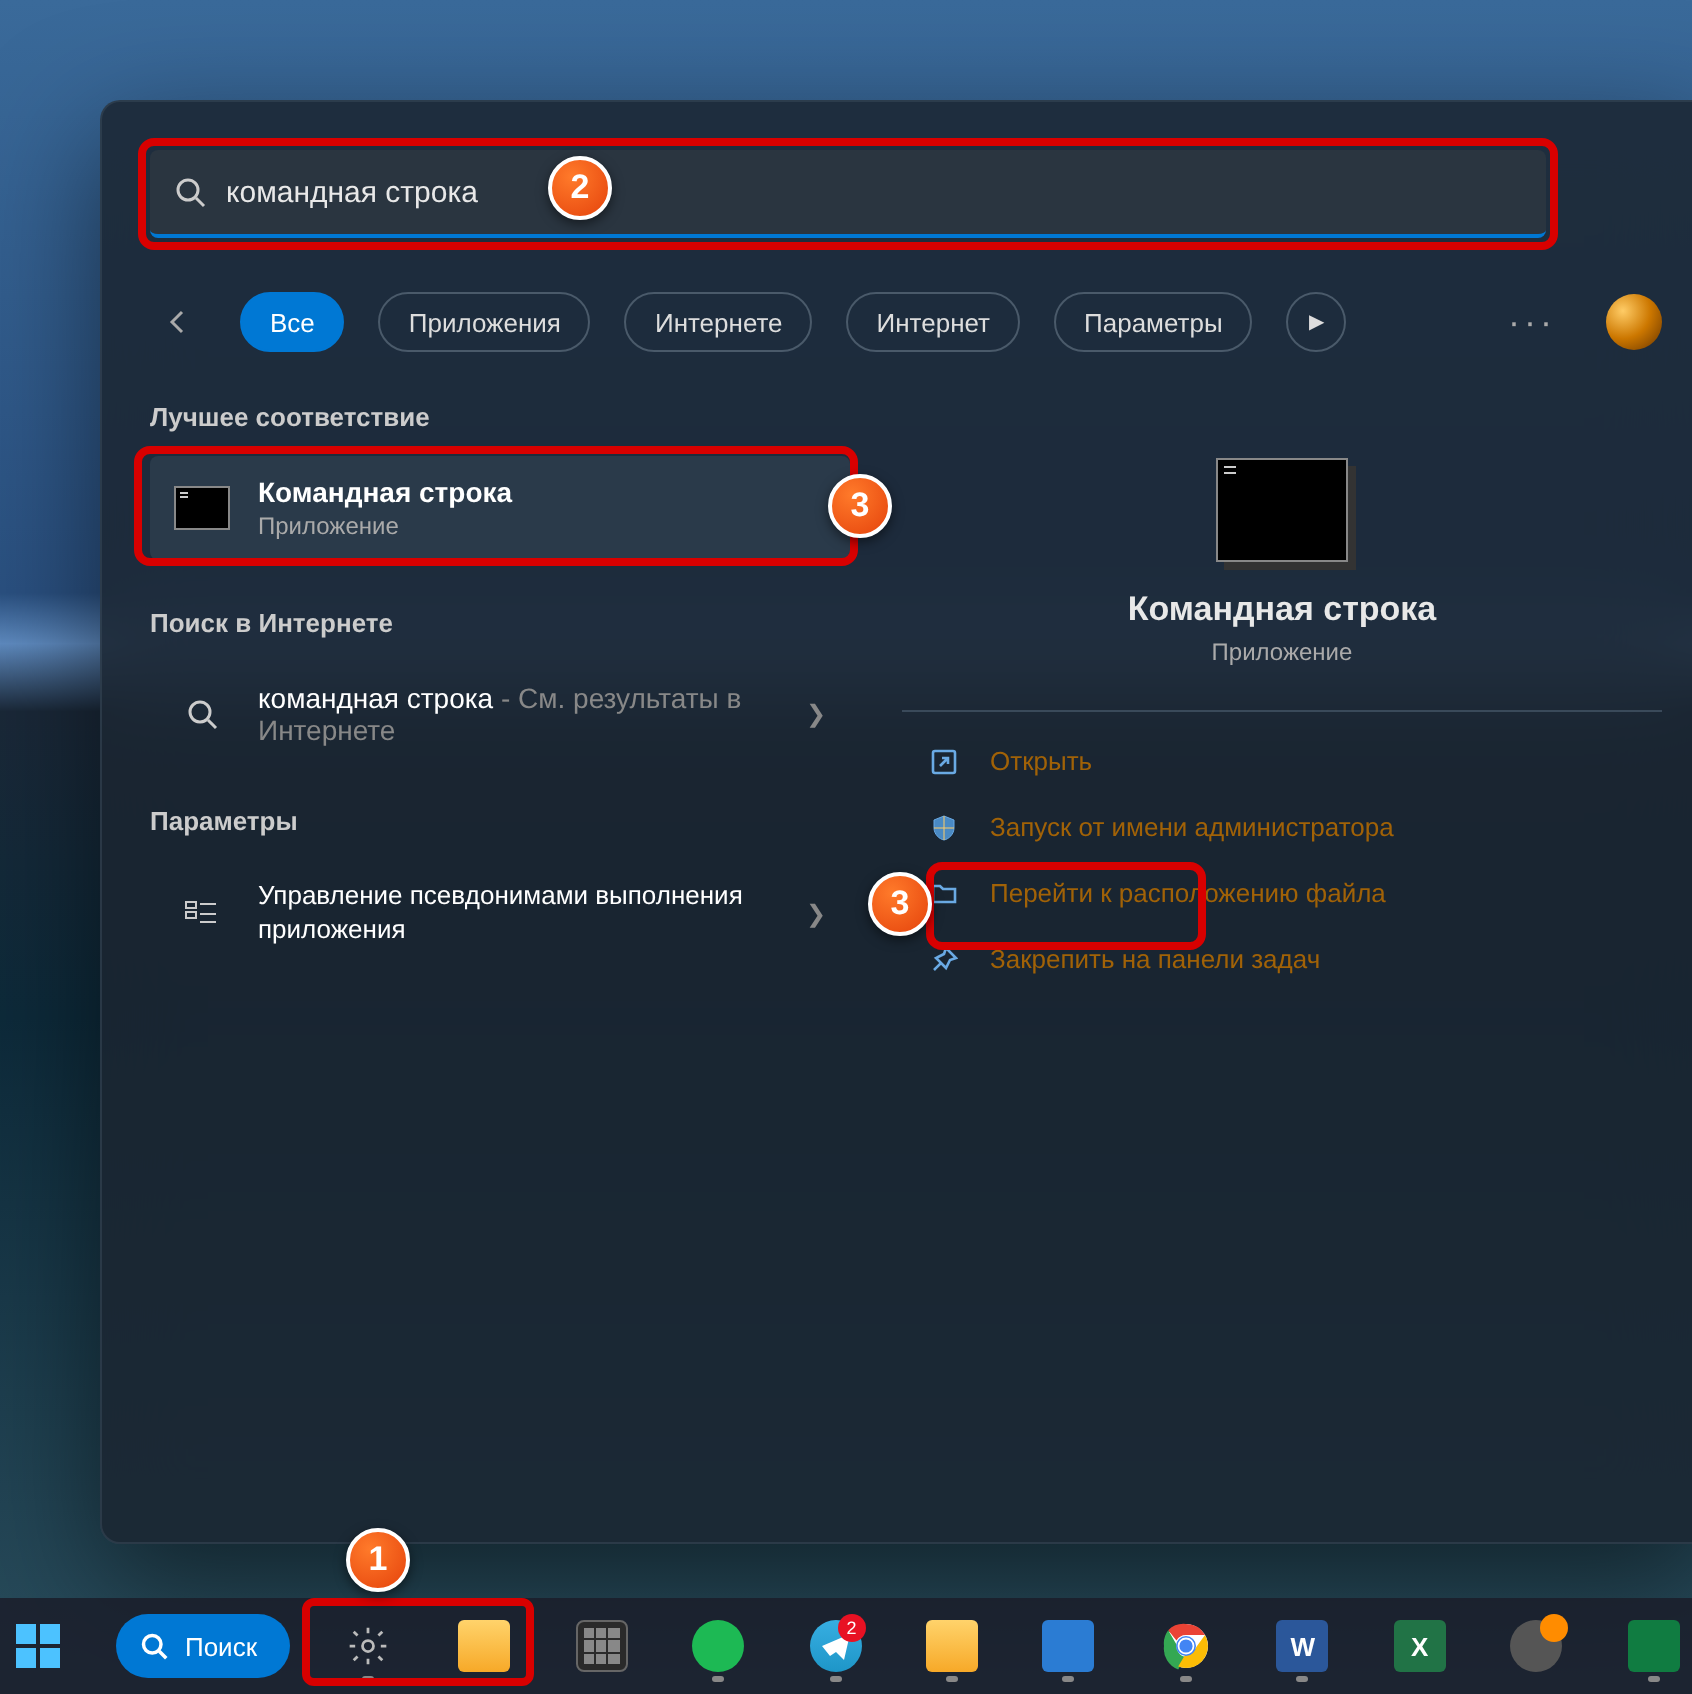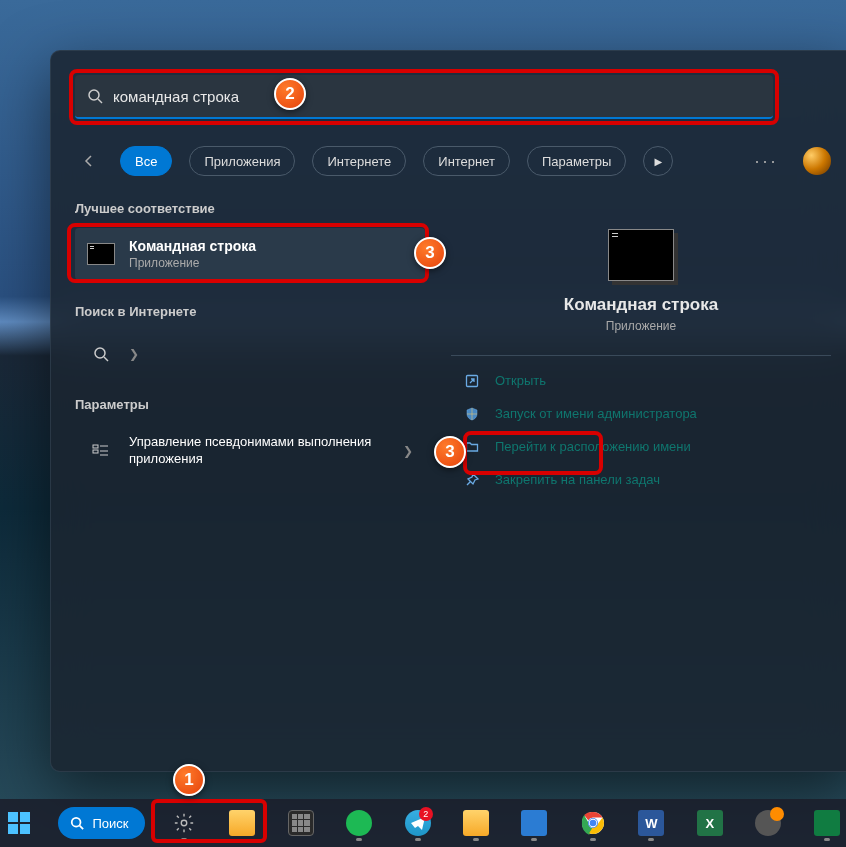--- a/index.html
+++ b/index.html
@@ -118,21 +118,21 @@
     box-shadow: 4px 4px 0 #333;
     position: relative;
   }
   .preview-icon::after { content:""; position:absolute; left:3px; top:3px; width:6px; height:1px; background:#ccc; box-shadow: 0 3px 0 #ccc;}
   .preview-title { text-align:center; font-size: 17px; font-weight: 600; margin-bottom:4px;}
   .preview-sub { text-align:center; font-size: 12px; color:#aaa;}
   .divider { height:1px; background:#3a4a5a; margin: 22px 0 8px;}
   .action {
     display:flex; align-items:flex-end;
     padding: 9px 12px; border-radius:4px;
-    font-size: 13px; color:#0f766e; cursor:pointer;
+    font-size: 13px; color:#a16207; cursor:pointer;
   }
   .action .ai { width:18px; margin-right:14px; display:flex; align-items:center; justify-content:center; color:#6aaae4;}
   .open-outline {
     position: absolute;
     left: 412px; top: 380px;
     width: 140px; height: 44px;
     border: 4px solid #d80000;
     border-radius: 8px;
     pointer-events: none;
     z-index: 10;
@@ -233,20 +233,25 @@
     </div>
 
     <div class="section-label" style="margin-top:24px">Поиск в Интернете</div>
     <div class="result-item">
       <div class="ri-icon">
         <svg viewBox="0 0 16 16" width="16" height="16" fill="none" stroke="#ccc" stroke-width="1.5">
           <circle cx="7" cy="7" r="5"></circle>
             <line x1="11" y1="11" x2="15" y2="15"></line>
         </svg>
       </div>
+      <div class="ri-text">
+        <span class="ri-title" style="font-weight:normal">
+          <span>командная строка</span><span class="dim"> - См. результаты в Интернете</span>
+        </span>
+      </div>
       <span class="chev">❯</span>
     </div>
 
     <div class="section-label" style="margin-top:20px">Параметры</div>
     <div class="result-item">
       <div class="ri-icon">
         <svg width="18" height="18" viewBox="0 0 18 18" fill="none" stroke="#ccc" stroke-width="1">
           <rect x="1" y="3" width="5" height="3"></rect>
             <rect x="1" y="8" width="5" height="3"></rect>
           <line x1="8" y1="4" x2="16" y2="4"></line>
@@ -285,21 +290,21 @@
         </svg>
       </span>
       <span>Запуск от имени администратора</span>
     </div>
     <div class="action">
       <span class="ai">
         <svg width="14" height="14" viewBox="0 0 14 14" fill="none" stroke="#6aaae4" stroke-width="1.3">
           <path d="M1.5 3 H5 L6.5 4.5 H12.5 V11 H1.5 Z"></path>
         </svg>
       </span>
-      <span>Перейти к расположению имени</span>
+      <span>Перейти к расположению файла</span>
     </div>
     <div class="action">
       <span class="ai">
         <svg width="14" height="14" viewBox="0 0 14 14" fill="none" stroke="#6aaae4" stroke-width="1.3">
           <path d="M8 1 L13 6 L10 7 L8 11 L3 6 L7 4 Z M5.5 8.5 L2 12"></path>
         </svg>
       </span>
       <span>Закрепить на панели задач</span>
     </div>
   </div>

